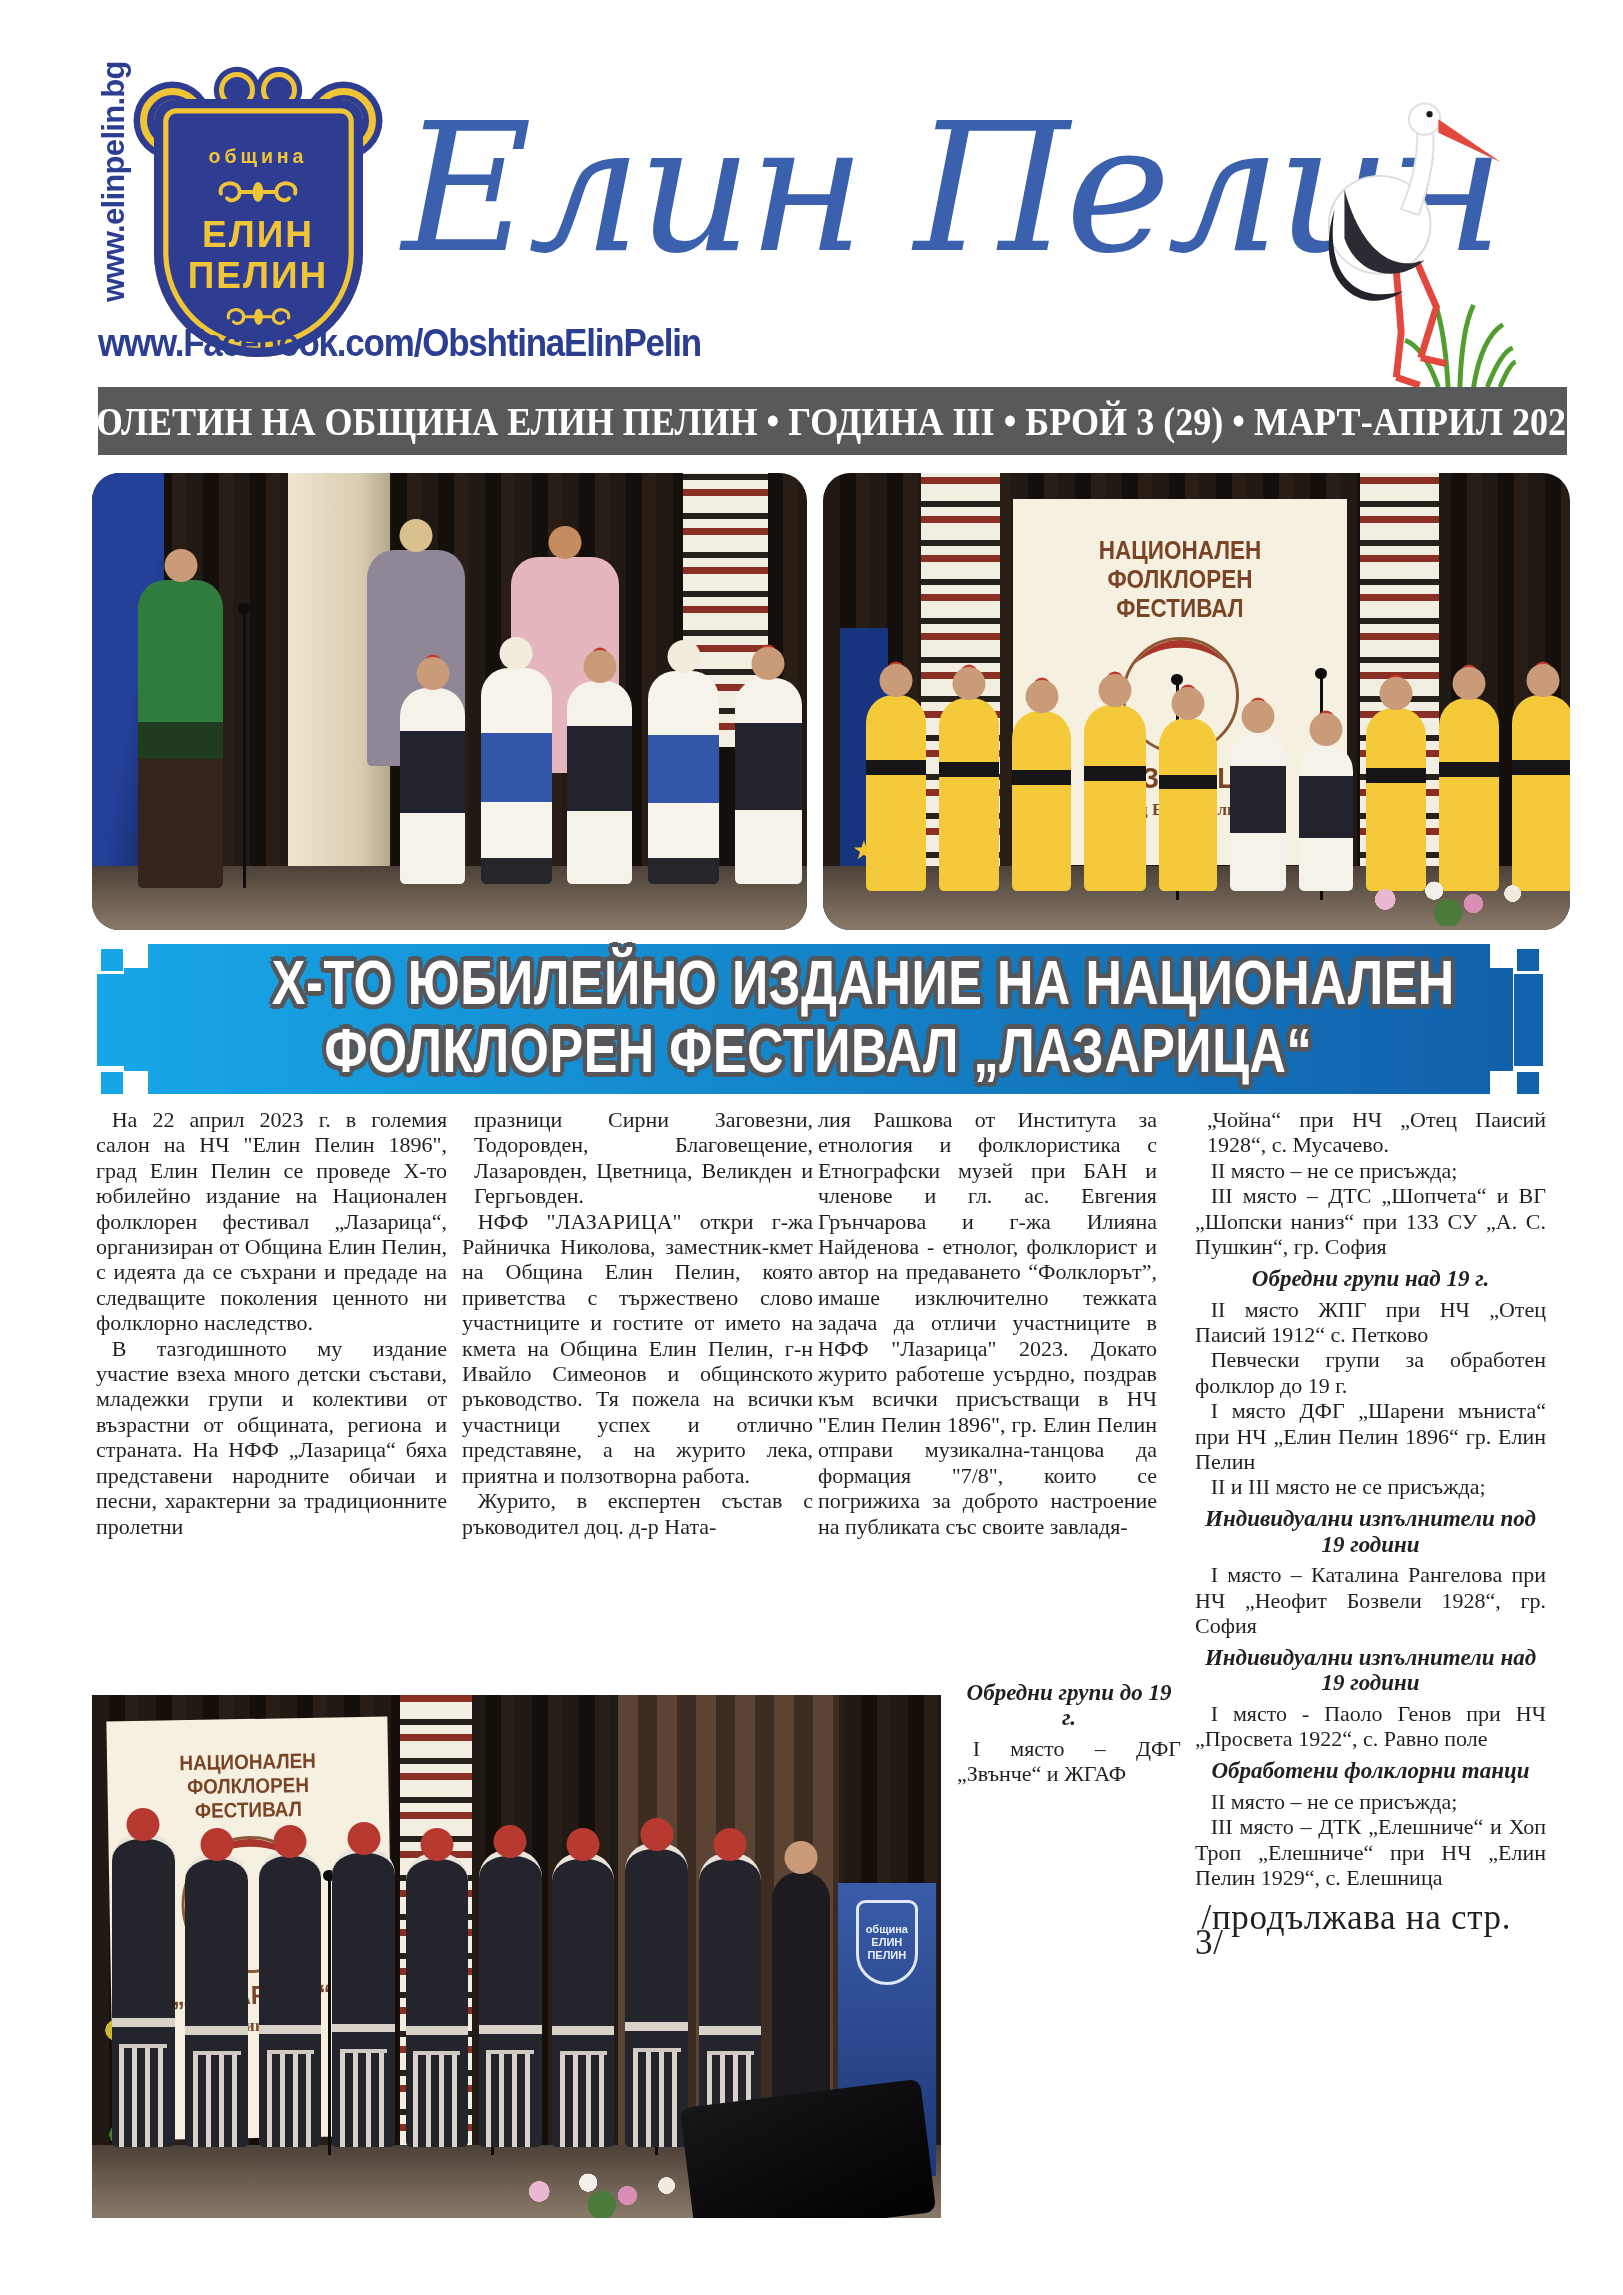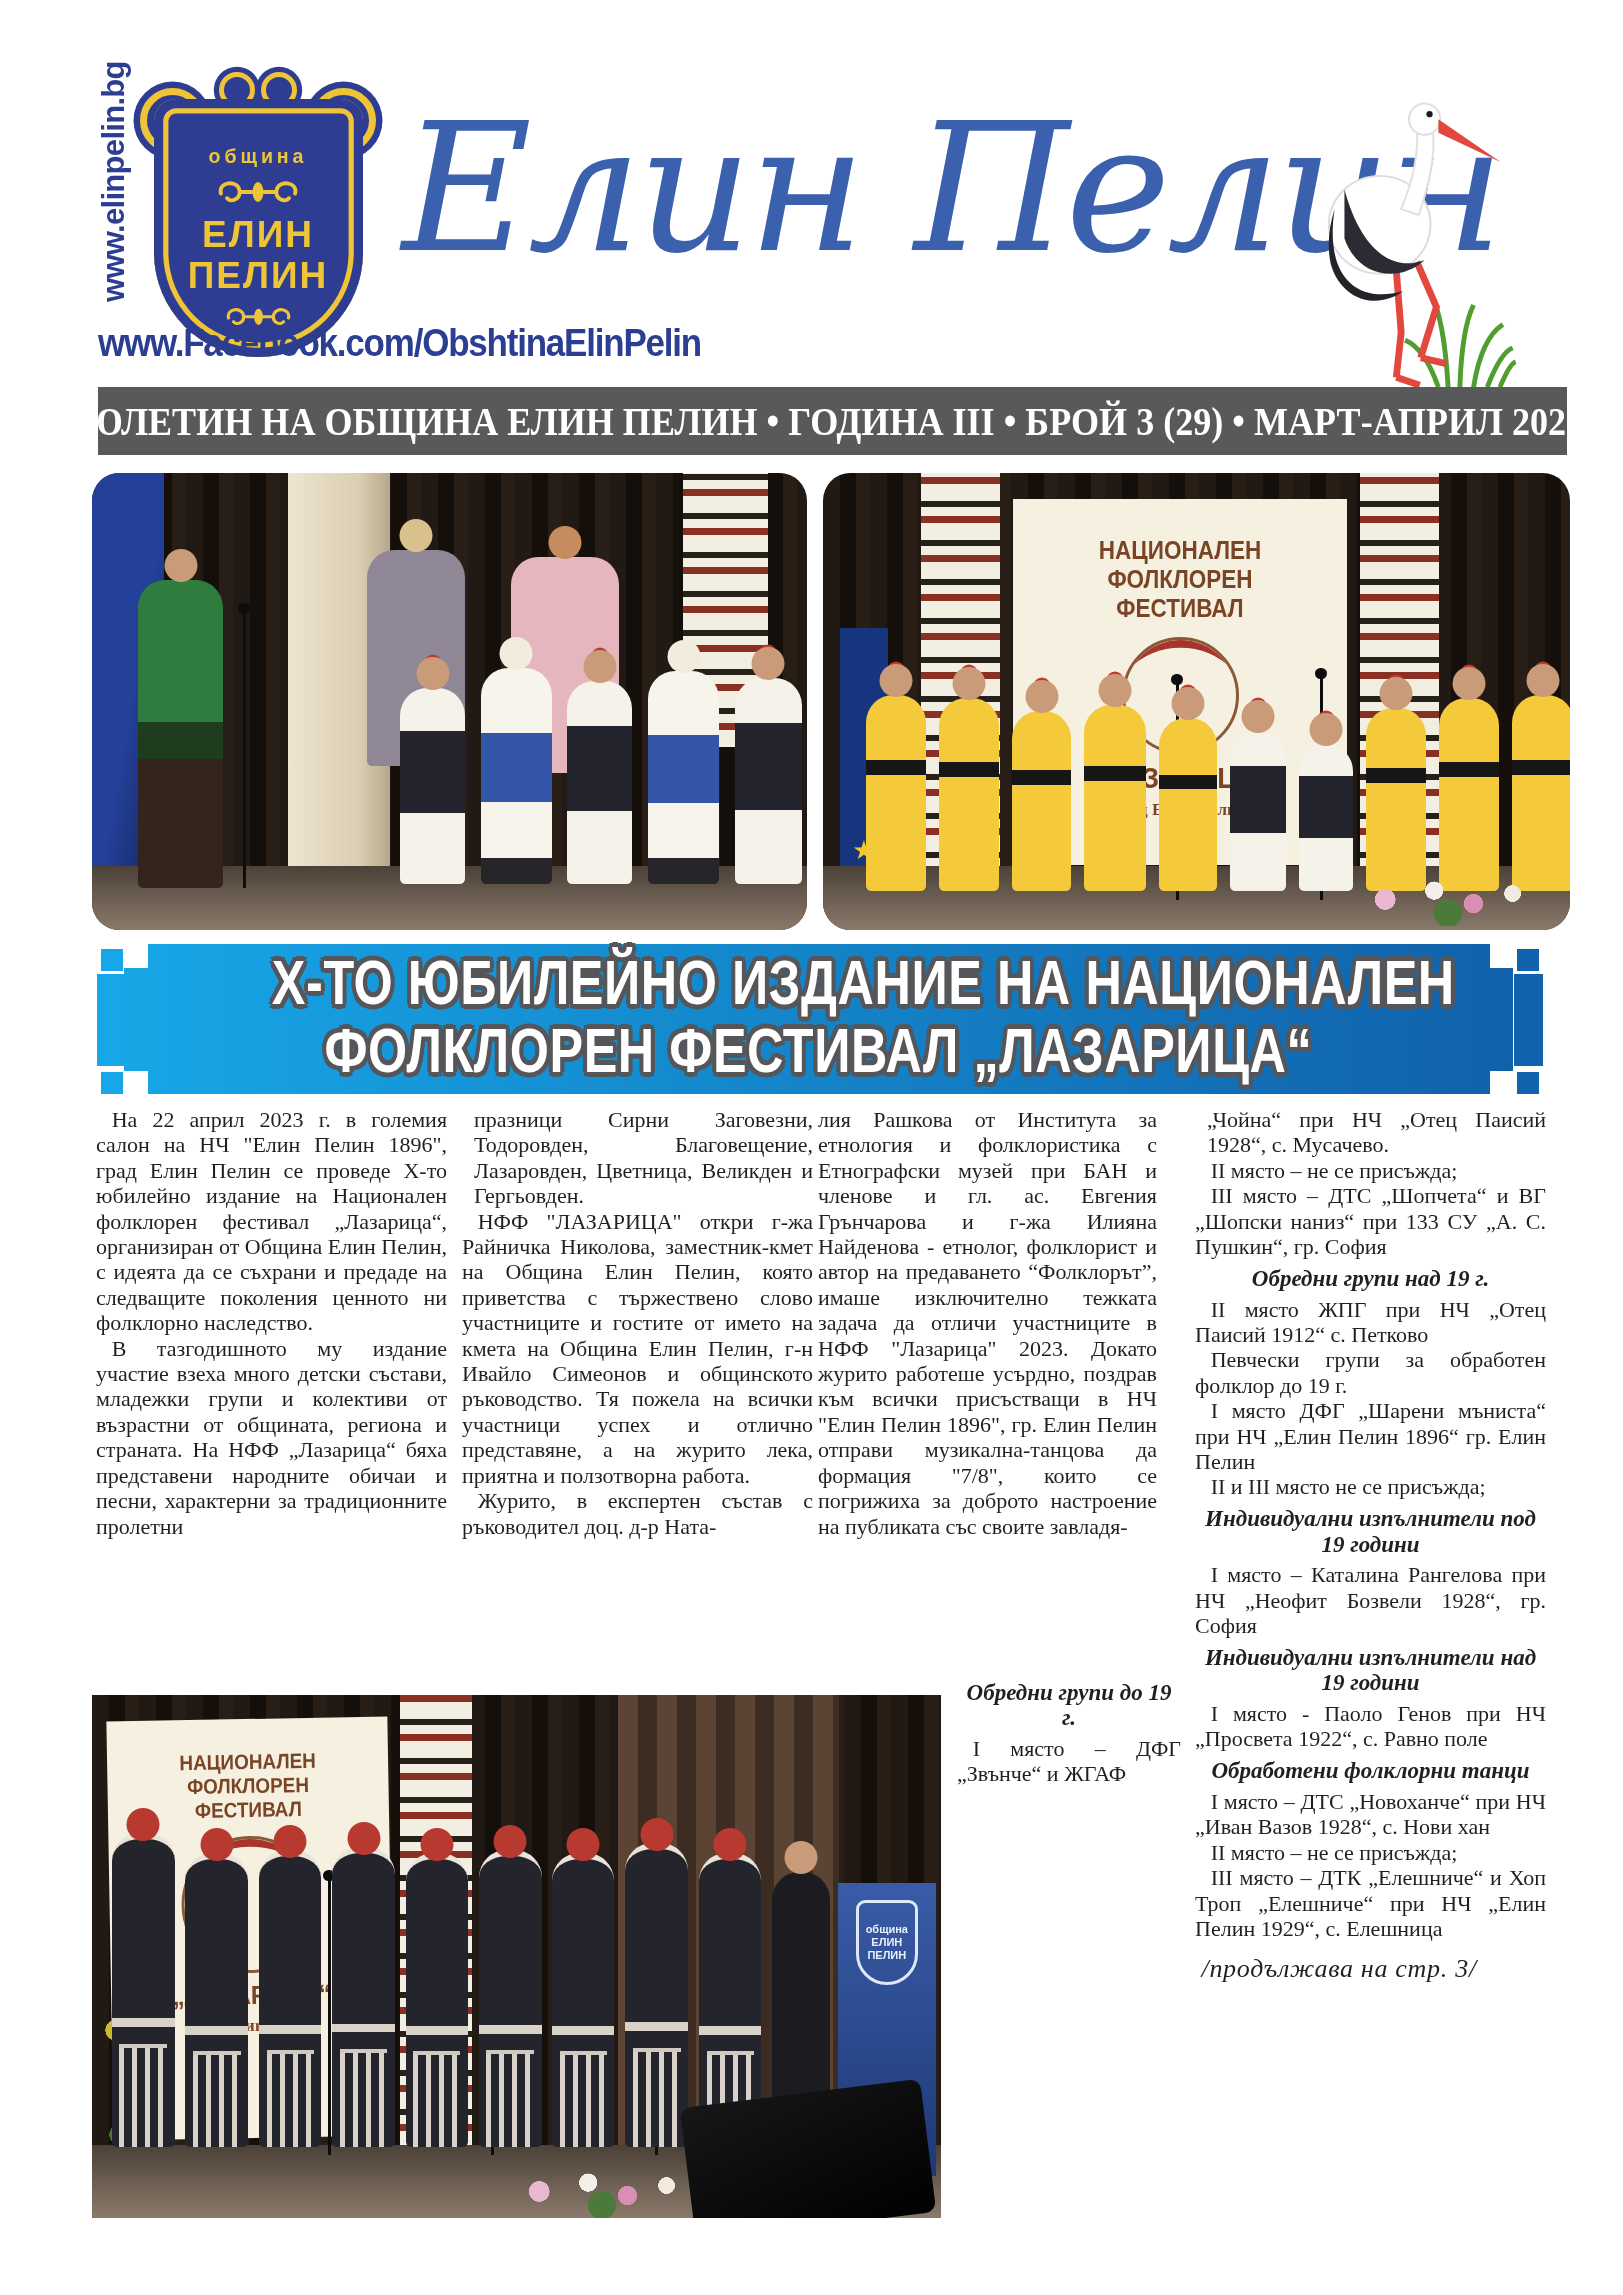--- a/index.html
+++ b/index.html
@@ -117,21 +117,21 @@
     color:#fff;letter-spacing:0.7px;
     text-shadow:-3.9px -3.9px 0 #55565a,3.9px -3.9px 0 #55565a,-3.9px 3.9px 0 #55565a,3.9px 3.9px 0 #55565a,
                 -5.2px 0 0 #55565a,5.2px 0 0 #55565a,0 -5.2px 0 #55565a,0 5.2px 0 #55565a;}
 
   
   .col{position:absolute;width:351px;}
   .col p{margin:0;font-size:22px;line-height:25.4px;text-align:justify;text-indent:15.7px;}
   .col p.ni{text-indent:0;margin-left:12px;}
   .col p.sub{font-weight:700;font-style:italic;text-align:center;text-indent:0;
     font-size:23px;margin:6.5px 0 5.2px;}
-  .col p.cont{font-style:italic;font-size:26px;text-align:left;text-indent:6.5px;
+  .col p.cont{font-size:35px;text-align:left;text-indent:6.5px;
     margin-top:14.4px;letter-spacing:0.7px;}
   .c1{left:96px;top:1107px;}
   .c2{left:462px;top:1107px;}
   .c3a{left:806px;top:1107px;}
   .c3b{left:957px;top:1673px;width:224px;}
   .c4{left:1195px;top:1107px;}
 </style>
 </head>
 <body>
 
@@ -279,21 +279,20 @@
     <p class="sub">Обредни групи над 19 г.</p>
     <p>II място ЖПГ при НЧ „Отец Паисий 1912“ с. Петково</p>
     <p>Певчески групи за обработен фолклор до 19 г.</p>
     <p>I място ДФГ „Шарени мъниста“ при НЧ „Елин Пелин 1896“ гр. Елин Пелин</p>
     <p>II и III място не се присъжда;</p>
     <p class="sub">Индивидуални изпълнители под 19 години</p>
     <p>I място – Каталина Рангелова при НЧ „Неофит Бозвели 1928“, гр. София</p>
     <p class="sub">Индивидуални изпълнители над 19 години</p>
     <p>I място - Паоло Генов при НЧ „Просвета 1922“, с. Равно поле</p>
     <p class="sub">Обработени фолклорни танци</p>
-    <p>I място – ДТС „Новоханче“ при НЧ „Иван Вазов 1928“, с. Нови хан</p>
     <p>II място – не се присъжда;</p>
     <p>III място – ДТК „Елешниче“ и Хоп Троп „Елешниче“ при НЧ „Елин Пелин 1929“, с. Елешница</p>
     <p class="cont">/продължава на стр. 3/</p>
   </div>
 
   <div class="photo ph-bl">
     <div style="position:absolute;left:62%;top:0;width:26%;height:100%;background:repeating-linear-gradient(90deg,#5b4433 0 19.6px,#3c2c21 19.6px 39px);"></div>
     <div class="cloth" style="left:18.3px;top:23.6px;width:281px;height:419px;transform:rotate(-1deg);">
       <div class="l1" style="font-size:21px;margin-top:31px;">НАЦИОНАЛЕН ФОЛКЛОРЕН</div>
       <div class="l2" style="font-size:21px;">ФЕСТИВАЛ</div>

